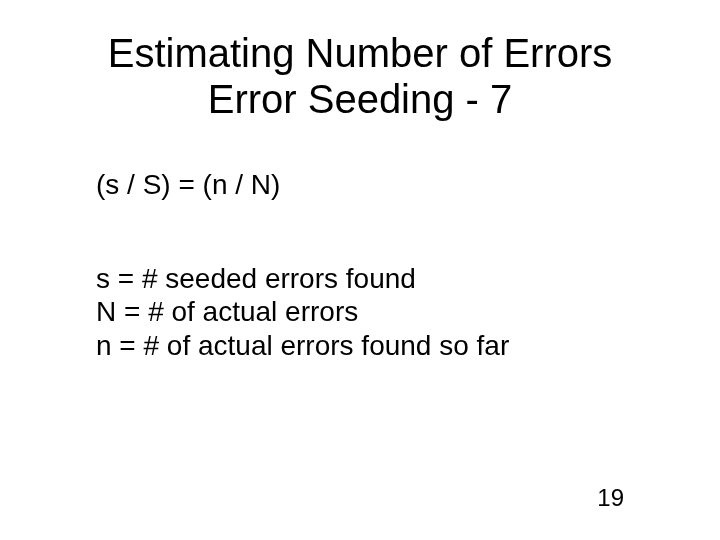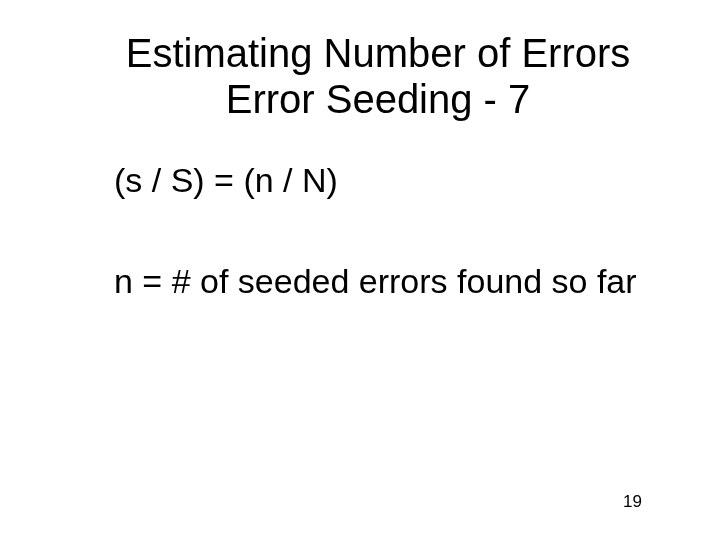--- a/index.html
+++ b/index.html
@@ -9,65 +9,66 @@
     height: 540px;
     background: #ffffff;
     font-family: Arial, Helvetica, sans-serif;
     color: #000000;
   }
   .slide {
     position: relative;
     width: 664px;
     height: 540px;
     box-sizing: border-box;
-    margin-left: 18px;
   }
   .title {
     position: absolute;
     top: 30px;
     left: 0;
     width: 720px;
     text-align: center;
     font-size: 40px;
     line-height: 1.15;
     font-weight: normal;
   }
   .body {
     position: absolute;
-    top: 160px;
+    top: 168px;
     left: 96px;
     width: 540px;
-    font-size: 34px;
+    font-size: 28px;
     line-height: 1.2;
   }
   .eq {
     margin-bottom: 60px;
   }
   .defs div {
     margin: 0;
   }
   .pagenum {
     position: absolute;
     right: 40px;
     bottom: 28px;
-    font-size: 17px;
+    font-size: 24px;
   }
 </style>
 </head>
 <body>
 
 <div class="slide">
 
   <div class="title">
     <div>Estimating Number of Errors</div>
     <div>Error Seeding - 7</div>
   </div>
 
   <div class="body">
     <div class="eq">(s / S) = (n / N)</div>
     <div class="defs">
-      <div>n = # of seeded errors found so far</div>
+      <div>s = # seeded errors found</div>
+      <div>N = # of actual errors</div>
+      <div>n = # of actual errors found so far</div>
     </div>
   </div>
 
   <div class="pagenum">19</div>
 
 </div>
 
 </body></html>

